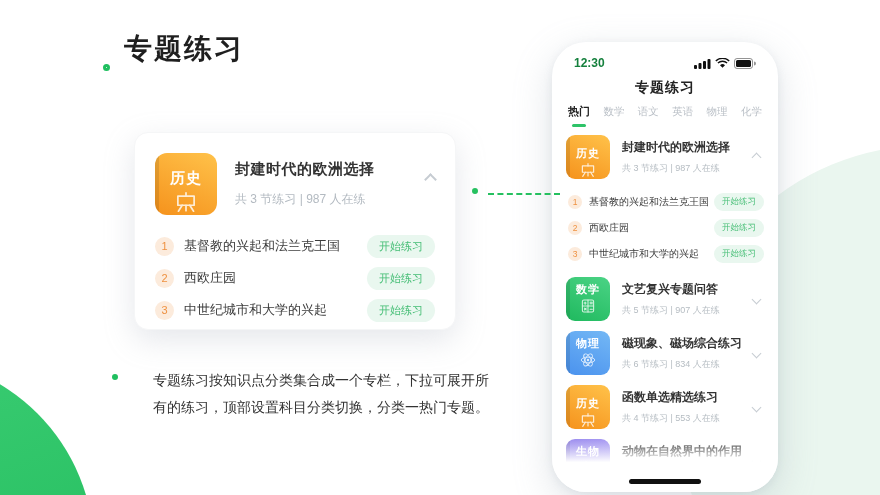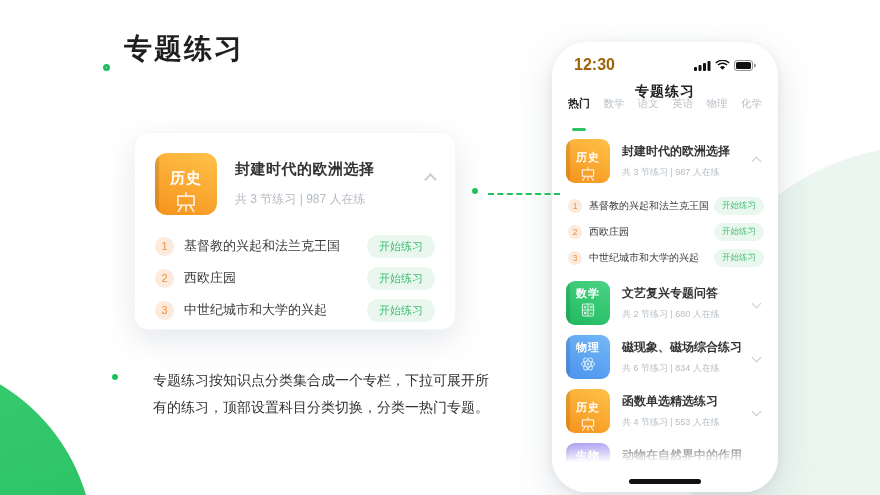--- a/index.html
+++ b/index.html
@@ -69,25 +69,25 @@
   
   .note{position:absolute;left:137px;top:367px;width:360px;margin:0;font-size:14px;color:#333;
     line-height:27px;z-index:1;}
   .note span{display:block;margin-left:16px;}
 
   
   .phone{position:absolute;left:552px;top:42px;width:226px;height:450px;background:#fff;
     border-radius:34px;box-shadow:0 12px 38px rgba(150,162,175,.30),0 2px 8px rgba(150,162,175,.16);
     z-index:2;overflow:hidden;}
   .statusbar{display:flex;align-items:center;justify-content:space-between;padding:14px 22px 0;}
-  .time{font-size:16px;font-weight:700;color:#a16207;}
+  .time{font-size:12px;font-weight:700;color:#15803d;}
   .sicons{display:flex;align-items:center;}
   .ptitle{text-align:center;font-size:14px;font-weight:700;color:#222;margin-top:9px;letter-spacing:1px;}
   .tabs{display:flex;justify-content:space-between;align-items:flex-end;margin:10px 16px 0;height:20px;}
-  .tab{position:relative;font-size:10.5px;color:#B9BFC6;cursor:pointer;padding-bottom:20px;}
+  .tab{position:relative;font-size:10.5px;color:#B9BFC6;cursor:pointer;padding-bottom:8px;}
   .tab.active{color:#222;font-weight:700;font-size:11px;}
   .tabline{position:absolute;left:50%;margin-left:-7px;bottom:0;width:14px;height:3px;
     border-radius:2px;background:#2EC368;}
   .plist{padding:8px 14px 0;}
   .psec{display:flex;align-items:center;margin-bottom:10px;cursor:pointer;}
   .sbody{flex:1;margin-left:12px;}
   .stitle{font-size:12px;font-weight:700;color:#333;}
   .smeta{margin-top:6px;font-size:9px;color:#B5BCC2;}
   .psec .chev{width:7px;height:7px;border-width:1.6px;margin-right:4px;}
   .pitems{margin:2px 0 10px 2px;}
@@ -230,21 +230,21 @@
         <div class="sicon small green">
           <span class="sname">数学</span>
           <svg viewBox="0 0 24 24" fill="none" stroke="#fff" stroke-width="1.4" stroke-linecap="round">
             <rect x="4.5" y="4" width="15" height="16" rx="2"></rect>
               <path d="M12 4v16M4.5 12h15"></path>
             <path d="M8.2 6.7v2.8M6.8 8.1h2.8M14.8 7.1h3M14.8 9.1h3M7.2 14.8l2.4 2.4M9.6 14.8l-2.4 2.4M14.8 16.3h3"></path>
           </svg>
         </div>
         <div class="sbody">
           <div class="stitle">文艺复兴专题问答</div>
-          <div class="smeta">共 2 节练习 | 680 人在练</div>
+          <div class="smeta">共 5 节练习 | 907 人在练</div>
         </div>
         <span class="chev down"></span>
       </div>
 
       <div class="psec">
         <div class="sicon small blue">
           <span class="sname">物理</span>
           <svg viewBox="0 0 24 24" fill="none" stroke="#fff" stroke-width="1.2">
             <ellipse cx="12" cy="12" rx="9" ry="3.8"></ellipse>
             <ellipse cx="12" cy="12" rx="9" ry="3.8" transform="rotate(60 12 12)"></ellipse>

